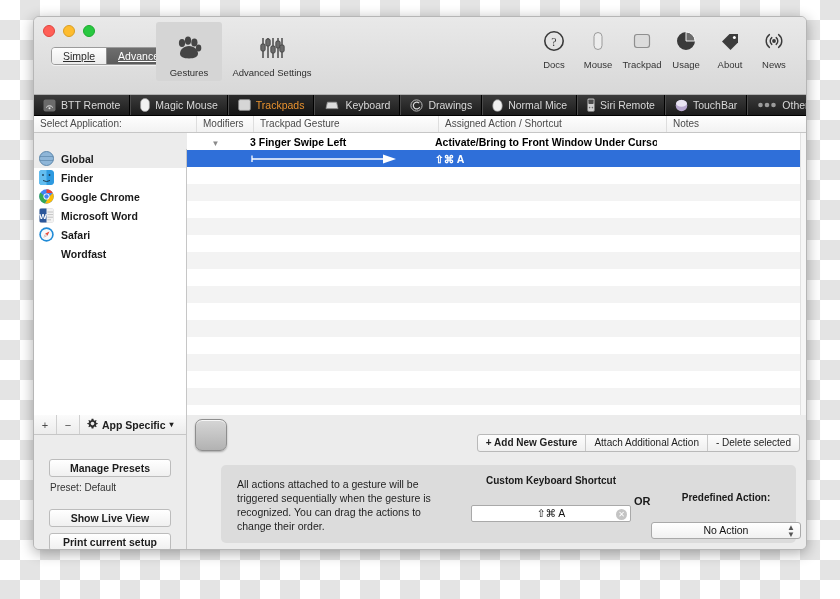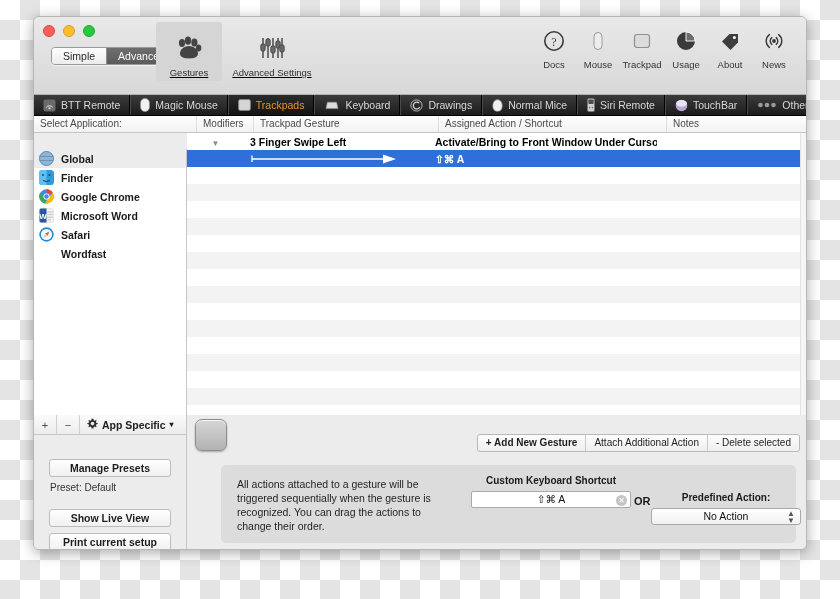--- a/index.html
+++ b/index.html
@@ -56,31 +56,32 @@
     height: 18px;
     box-shadow: 0 1px 0 rgba(255,255,255,0.6);
   }
   #segmented .seg {
     font-size: 10.5px;
     line-height: 16px;
     padding: 0 11px;
     color: #2b2b2b;
     background: linear-gradient(to bottom,#fdfdfd,#ececec);
     cursor: default;
+    text-decoration: underline;
   }
   #segmented .seg.sel {
     background: linear-gradient(to bottom,#6e6e6e,#5b5b5b);
     color: #fff;
     border-left: 1px solid #8d8d8d;
   }
 
   
   #tb-left {
     position: absolute; left: 122px; top: 5px;
-    display: flex; align-items: flex-start; text-decoration: underline;
+    display: flex; align-items: flex-start;
   }
   .tbitem {
     width: 66px;
     text-align: center;
     padding-top: 9px;
     padding-bottom: 3px;
     cursor: default;
   }
   .tbitem.wide { width: 100px; }
   .tbitem.active { background: #d5d5d5; border-radius: 3px; }
@@ -266,21 +267,21 @@
     left: 34px; top: 50px; right: 10px; height: 78px;
     background: #dcdcdc;
     border-radius: 5px;
   }
   #infotext {
     position: absolute; left: 16px; top: 12px; width: 200px;
     font-size: 10.5px; line-height: 14px; color: #1f1f1f;
   }
   #shortcut-group { position: absolute; left: 250px; top: 10px; width: 160px; text-align: center; }
   #predef-group   { position: absolute; left: 430px; top: 27px; width: 150px; text-align: center; }
-  .grplabel { font-size: 10px; font-weight: bold; color: #1a1a1a; margin-bottom: 5px; }
+  .grplabel { font-size: 10px; font-weight: bold; color: #1a1a1a; margin-bottom: 19px; }
   #shortcut-field {
     position: relative;
     height: 17px;
     background: #fff;
     border: 1px solid #a9a9a9;
     border-radius: 2px;
     font-size: 10.5px;
     line-height: 15px;
     text-align: center;
     color: #111;

